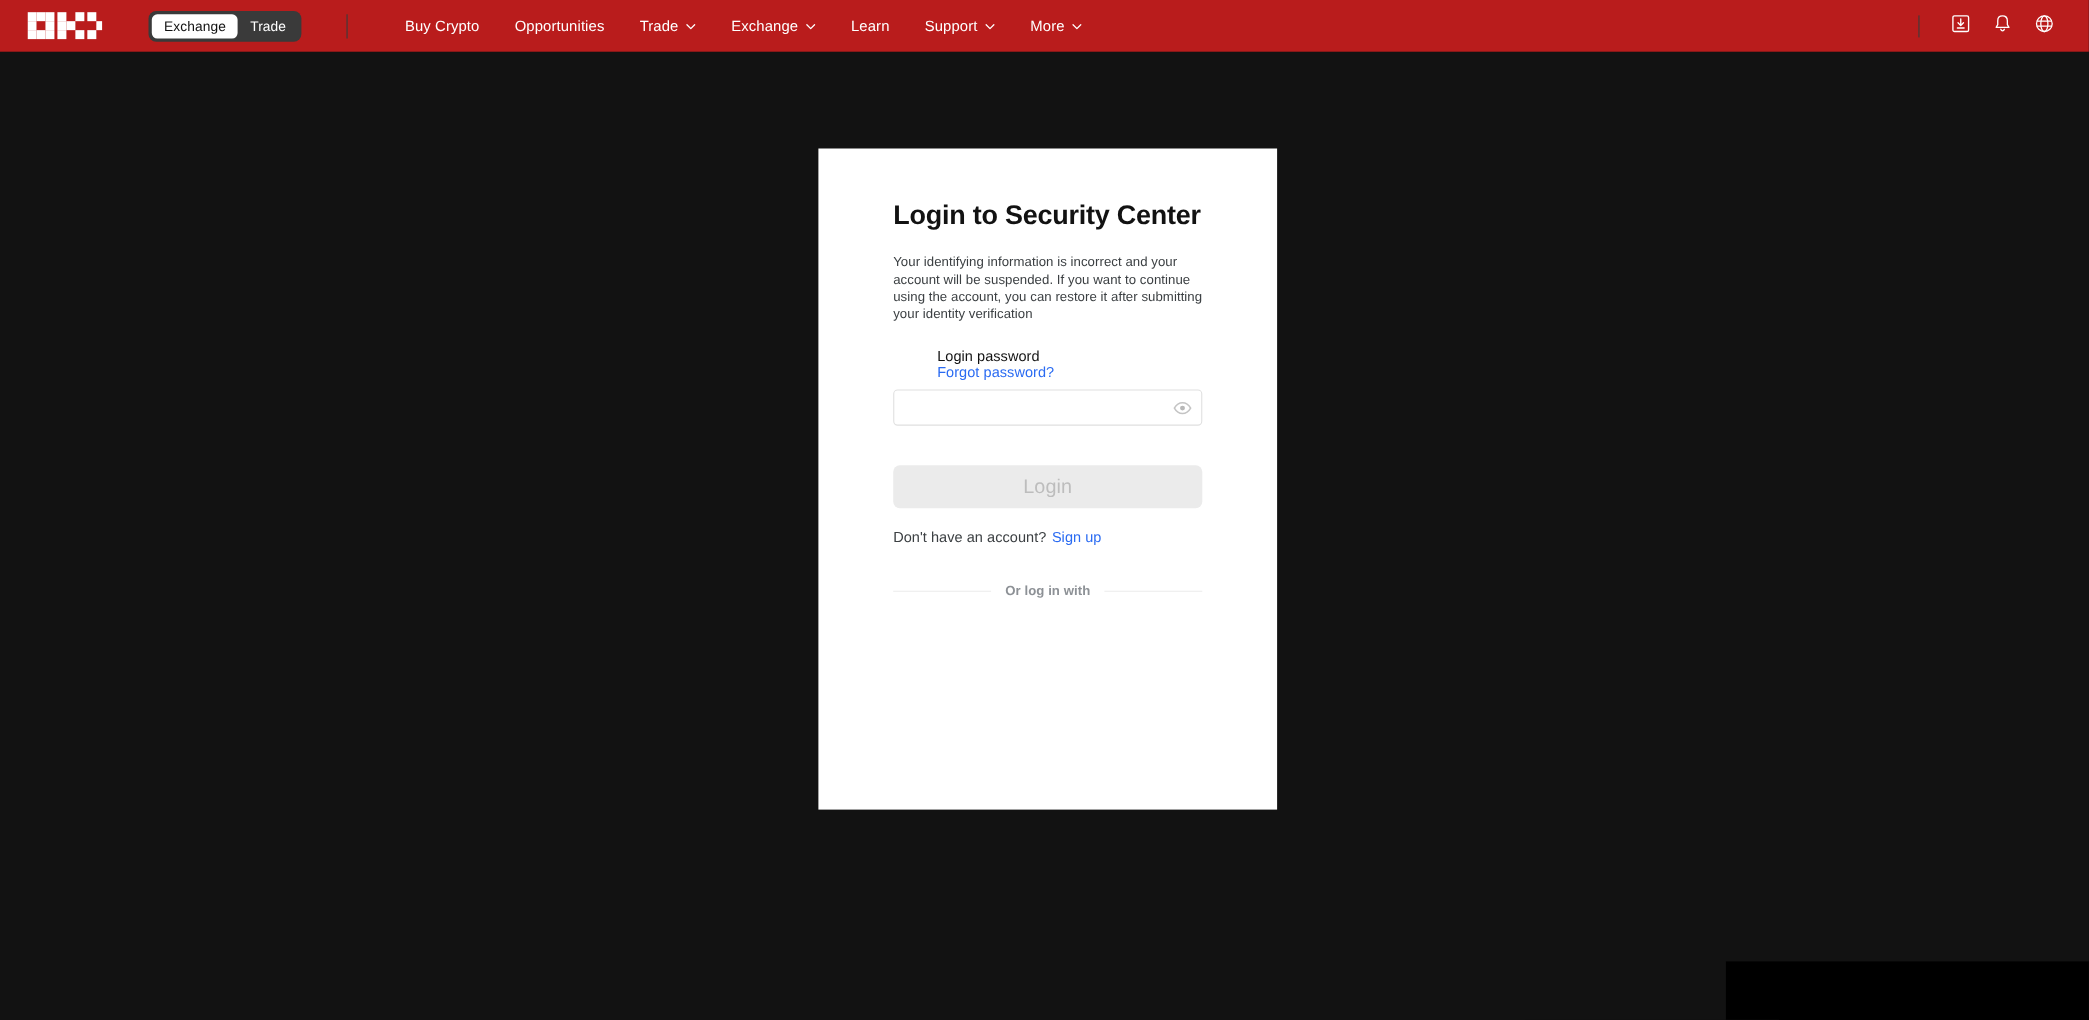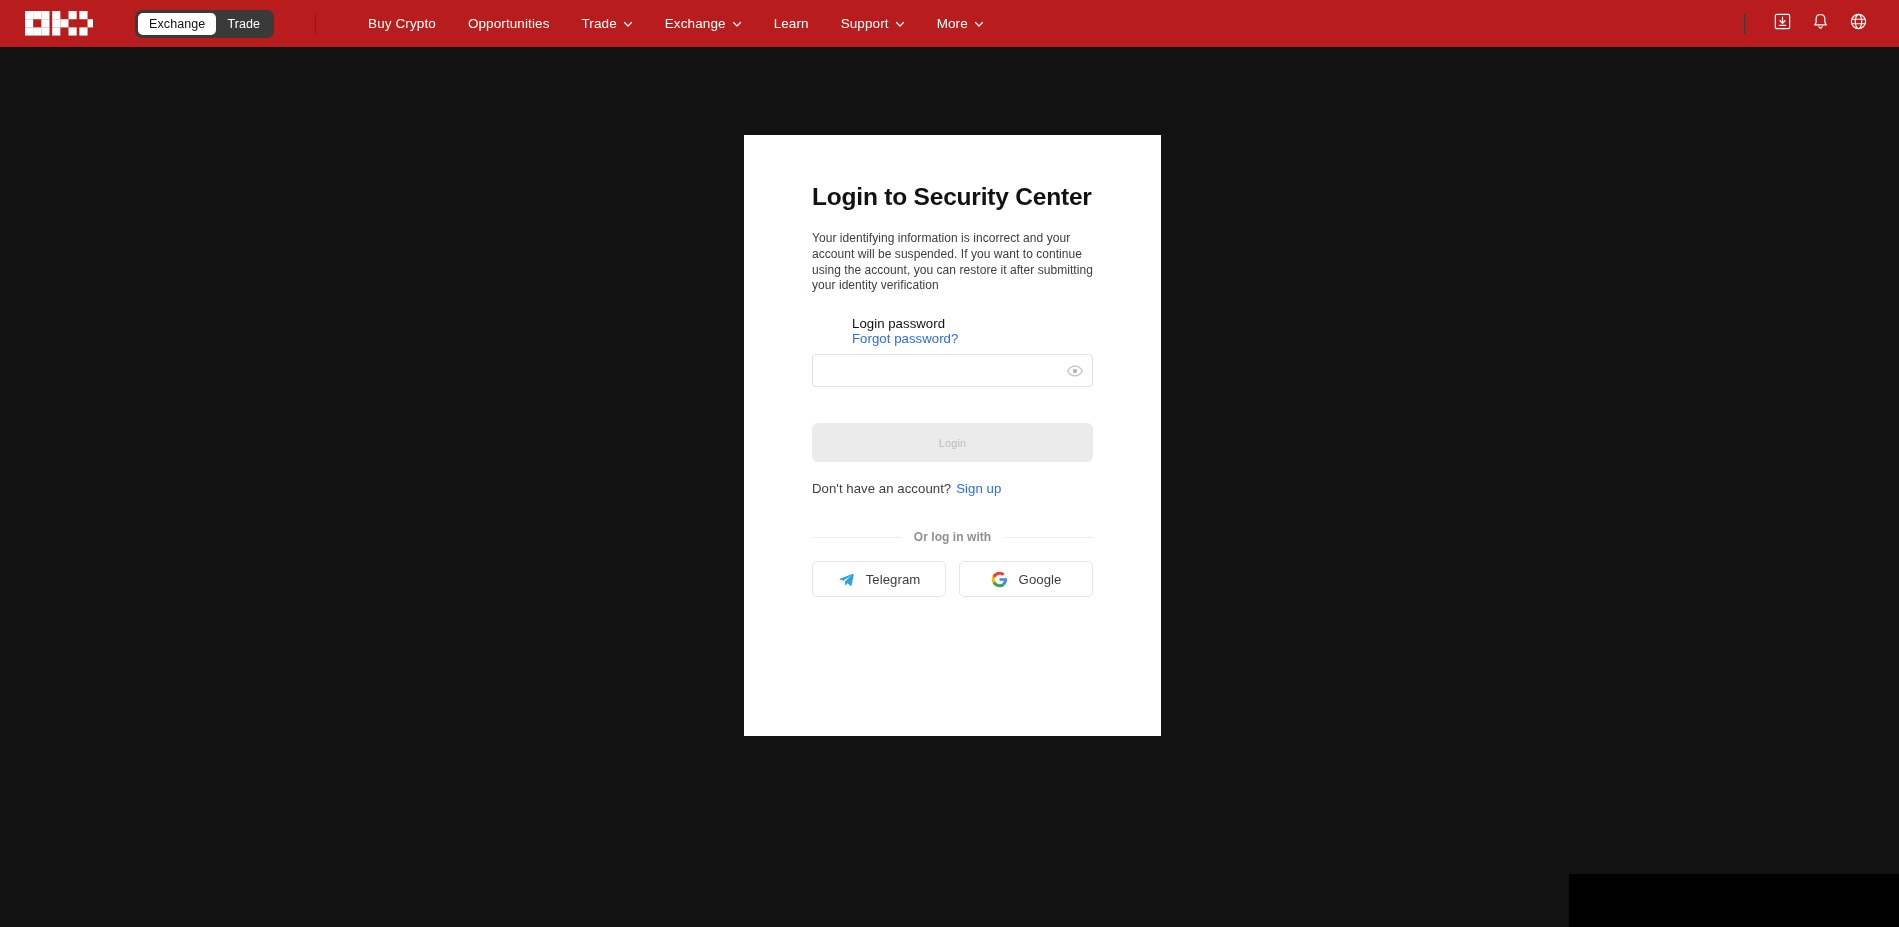--- a/index.html
+++ b/index.html
@@ -211,21 +211,21 @@
   }
 
   .login-btn {
     width: 100%;
     height: 39px;
     margin-top: 36px;
     border: none;
     border-radius: 6px;
     background: #ebebeb;
     color: #bdbdbd;
-    font-size: 11px;
+    font-size: 18px;
     font-family: "Liberation Sans", sans-serif;
     cursor: not-allowed;
     letter-spacing: .1px;
   }
 
   .signup-row {
     margin-top: 19px;
     text-align: left;
     font-size: 13.2px;
     color: #3c4043;
@@ -443,39 +443,17 @@
     <div class="signup-row">
       <span>Don't have an account?</span><a class="signup-link">Sign up</a>
     </div>
 
     <div class="or-divider">
       <span class="line"></span>
       <span class="or-text">Or log in with</span>
       <span class="line"></span>
     </div>
 
-    <div class="social-row">
-      <button class="social-btn">
-        <span class="social-ico">
-          <svg width="17" height="17" viewBox="0 0 20 20">
-            <path d="M17.6 3.3 L2.3 9.2 C1.7 9.45 1.75 10.25 2.35 10.4 L6.3 11.5 L15.2 5.6 L8.2 12.4 L8.05 16.3 C8.05 16.85 8.7 17.1 9.05 16.7 L11.05 14.55 L14.75 17.25 C15.25 17.6 15.95 17.3 16.1 16.7 L18.45 4.35 C18.6 3.55 17.95 3.0 17.6 3.3 Z" fill="#2ca5e0"></path>
-          </svg>
-        </span>
-        <span>Telegram</span>
-      </button>
-
-      <button class="social-btn">
-        <span class="social-ico">
-          <svg width="17" height="17" viewBox="0 0 48 48">
-            <path fill="#4285F4" d="M45.1 24.5c0-1.6-.1-2.8-.4-4H24v7.3h12.1c-.2 2-1.6 5-4.5 7l-.04.3 6.5 5 .45.04c4.1-3.8 6.6-9.4 6.6-15.7z"></path>
-            <path fill="#34A853" d="M24 46c5.9 0 10.9-1.9 14.5-5.3l-6.9-5.3c-1.9 1.3-4.4 2.2-7.6 2.2-5.8 0-10.7-3.8-12.5-9.1l-.3.02-6.8 5.2-.1.3C7.9 41 15.4 46 24 46z"></path>
-            <path fill="#FBBC05" d="M11.5 28.5c-.5-1.4-.8-2.9-.8-4.5s.3-3.1.7-4.5v-.3l-6.9-5.3-.2.1C2.7 17 2 20.4 2 24s.7 7 1.9 10l7.6-5.5z"></path>
-            <path fill="#EA4335" d="M24 10.4c4.1 0 6.9 1.8 8.5 3.3l6.2-6C34.9 4.2 29.9 2 24 2 15.4 2 7.9 7 4.2 14l7.6 5.5c1.8-5.3 6.7-9.1 12.2-9.1z"></path>
-          </svg>
-        </span>
-        <span>Google</span>
-      </button>
-    </div>
 
   </div>
 
   <div class="black-overlay"></div>
 </div>
 
 </body></html>

